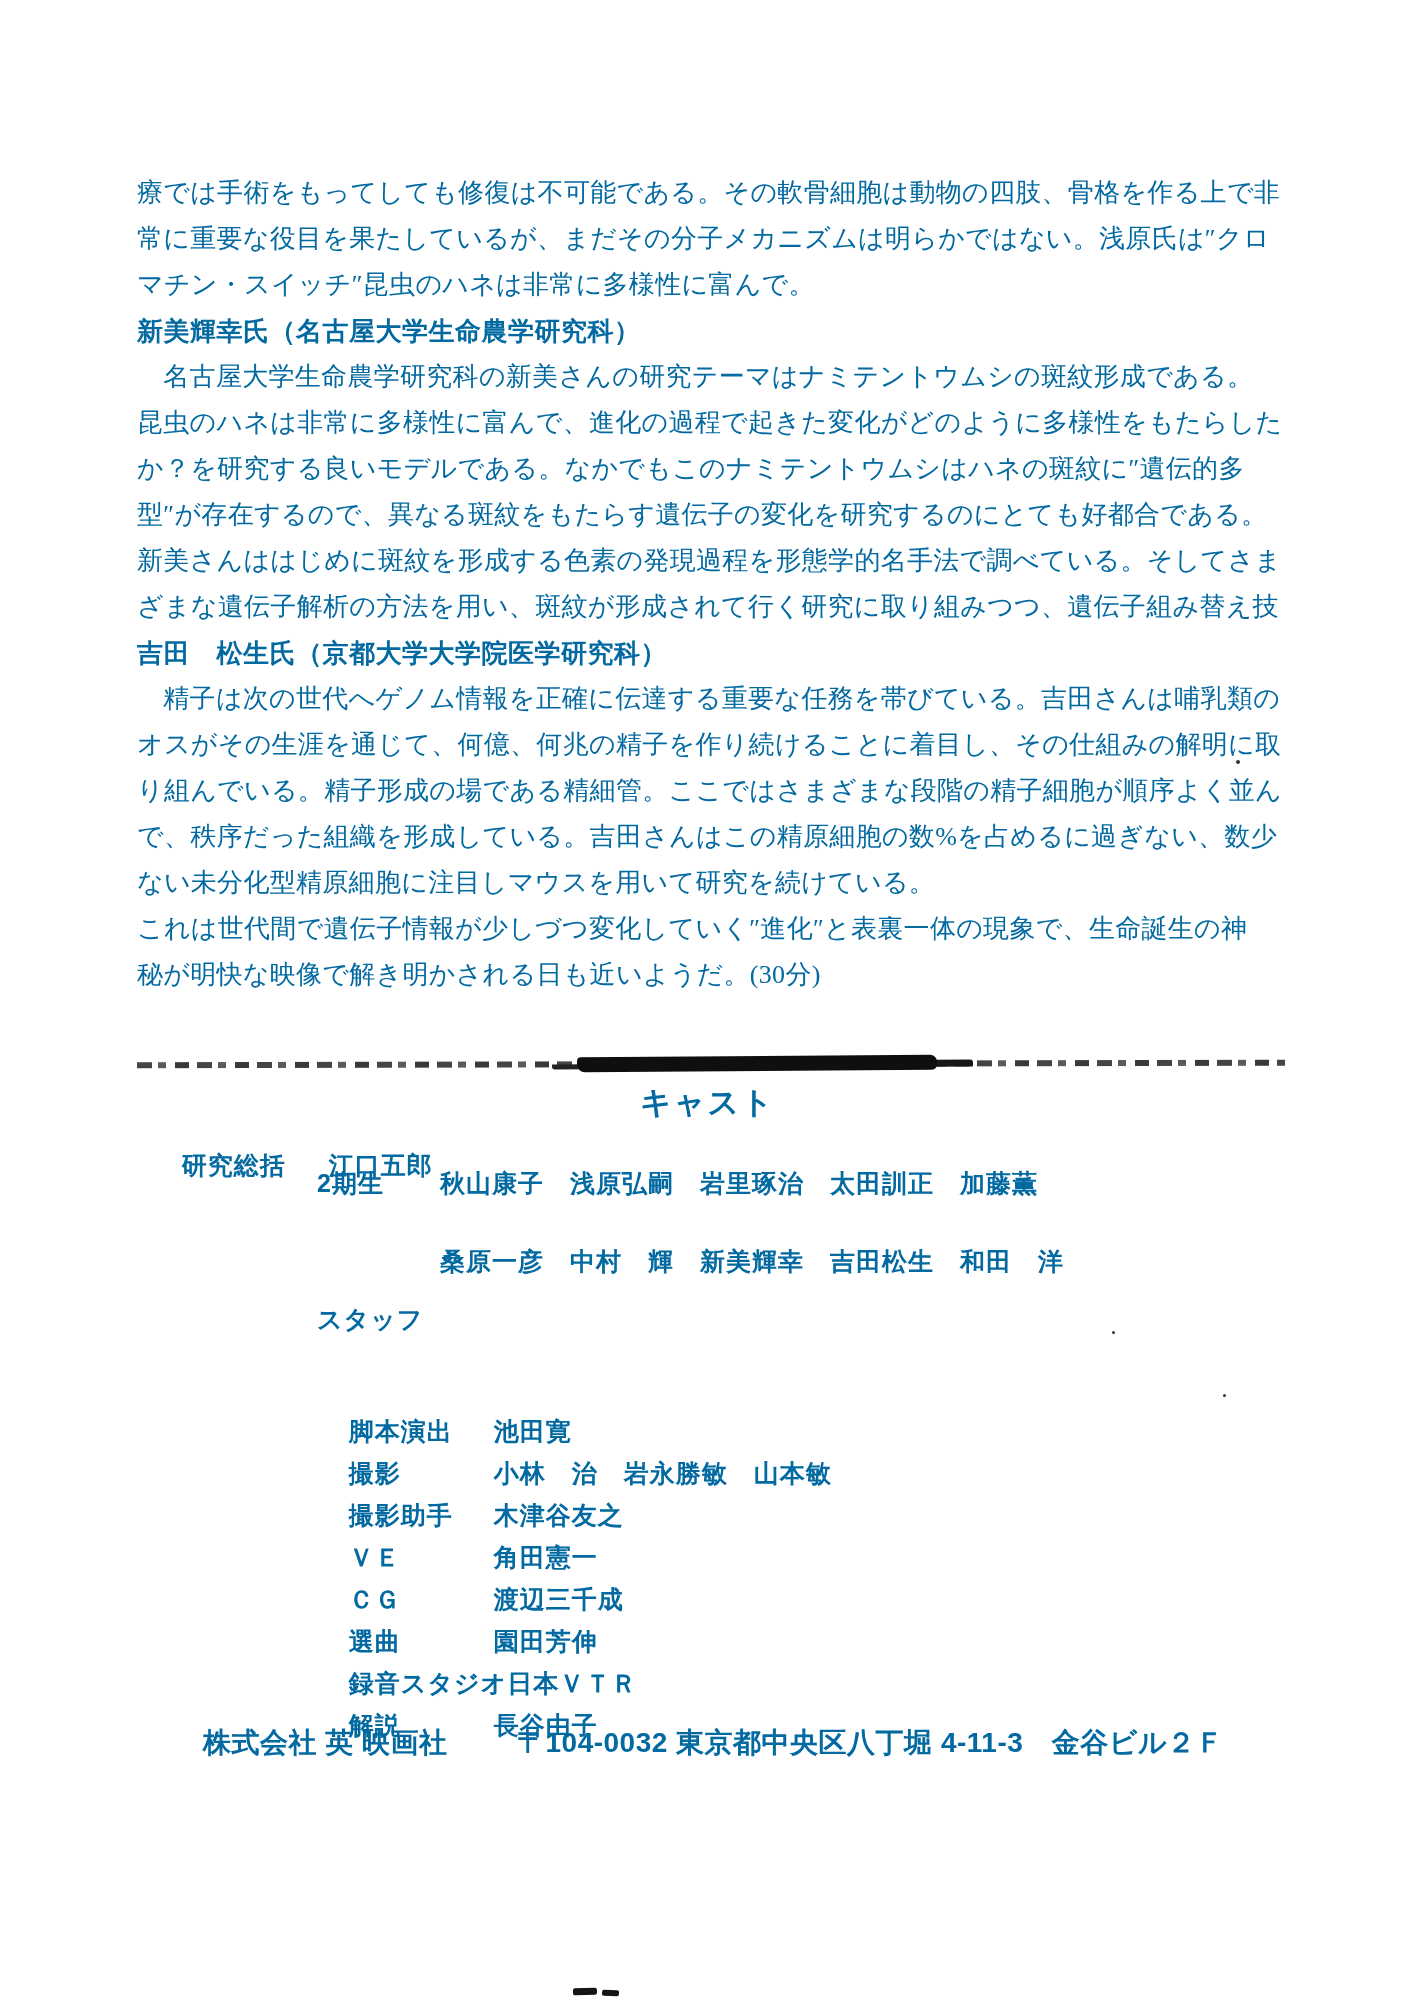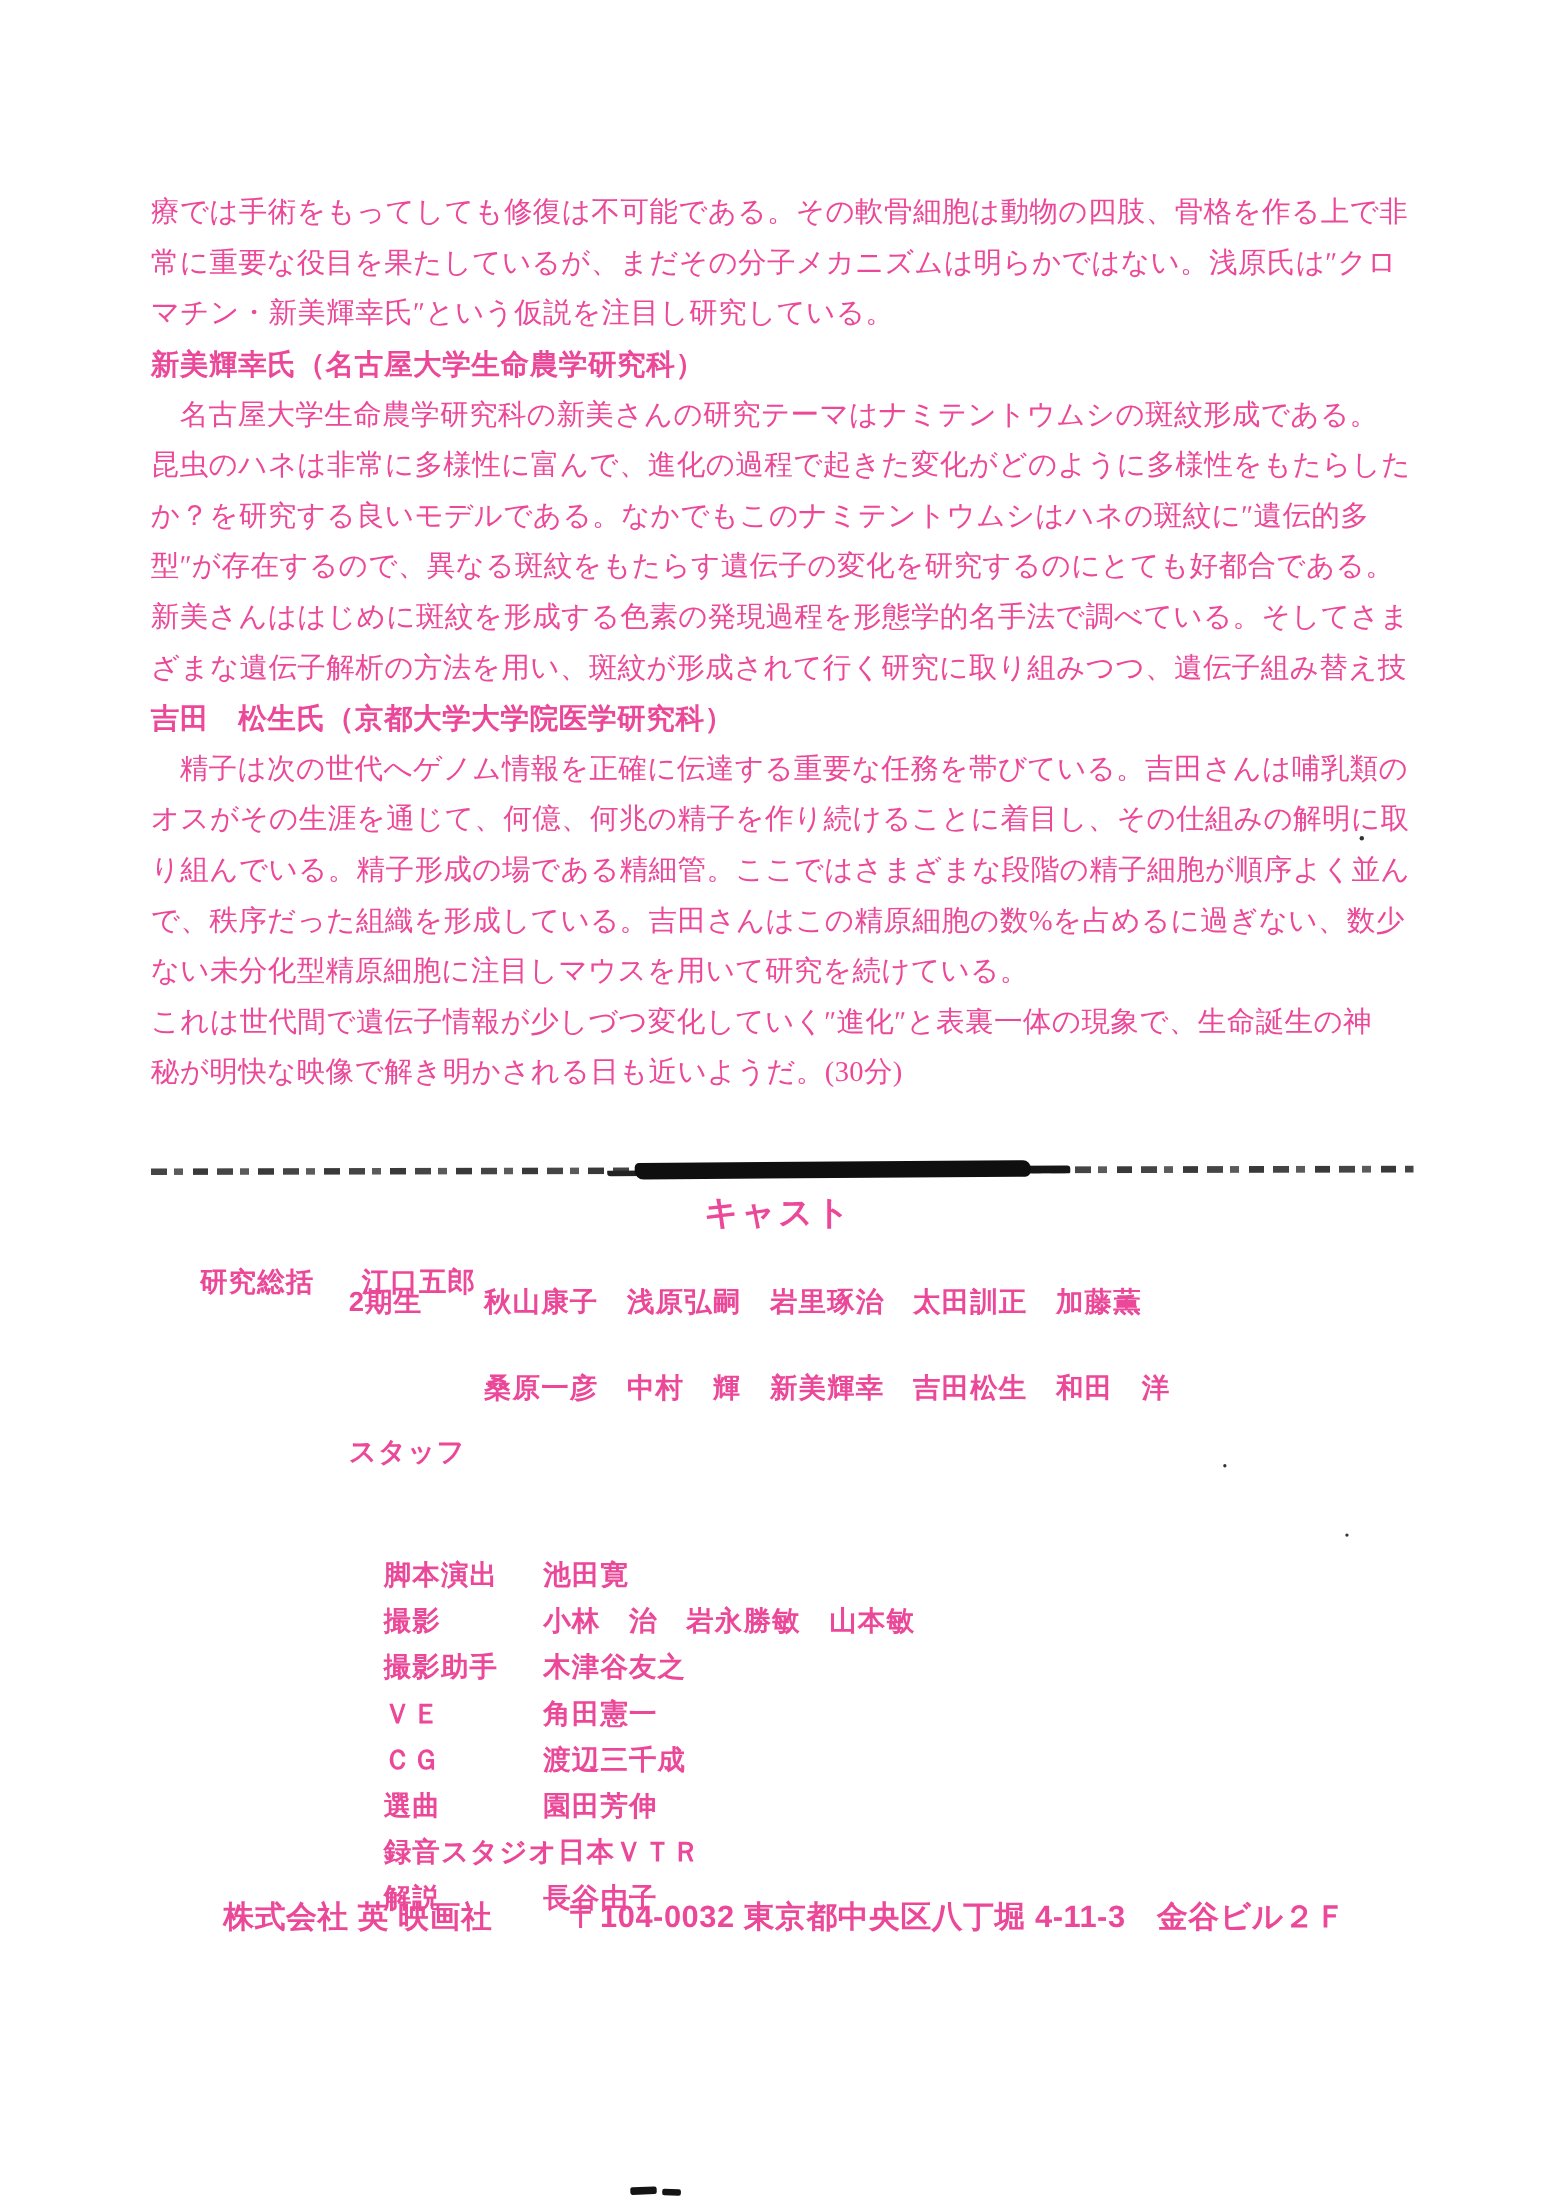--- a/index.html
+++ b/index.html
@@ -2,21 +2,21 @@
 <html lang="ja"><head>
 <meta charset="utf-8">
 <style>
   html,body{margin:0;padding:0;background:#e8e8e8;}
   .page{
     position:relative;
     width:1412px;height:2000px;
     margin:0 auto;
     background:#ffffff;
     overflow:hidden;
-    color:#ec4899;
+    color:#0369a1;
     font-family:"Liberation Serif","DejaVu Serif",serif;
   }
   
   .body-text{
     position:absolute;left:137px;top:170px;width:1155px;
     font-size:26px;line-height:46px;letter-spacing:.3px;
   }
   .bline{white-space:pre;height:46px;}
   .bh{
     font-family:"Liberation Sans","DejaVu Sans",sans-serif;
@@ -52,21 +52,21 @@
   .speck{position:absolute;background:#333;border-radius:50%;}
 </style>
 </head>
 <body>
 
 <div class="page">
 
   <div class="body-text">
     <div class="bline">療では手術をもってしても修復は不可能である。その軟骨細胞は動物の四肢、骨格を作る上で非</div>
     <div class="bline">常に重要な役目を果たしているが、まだその分子メカニズムは明らかではない。浅原氏は″クロ</div>
-    <div class="bline">マチン・新美輝幸氏″という仮説を注目し研究している。</div>
+    <div class="bline">マチン・スイッチ″昆虫のハネは非常に多様性に富んで。</div>
     <div class="bline bh">新美輝幸氏（名古屋大学生命農学研究科）</div>
     <div class="bline">　名古屋大学生命農学研究科の新美さんの研究テーマはナミテントウムシの斑紋形成である。</div>
     <div class="bline">昆虫のハネは非常に多様性に富んで、進化の過程で起きた変化がどのように多様性をもたらした</div>
     <div class="bline">か？を研究する良いモデルである。なかでもこのナミテントウムシはハネの斑紋に″遺伝的多</div>
     <div class="bline">型″が存在するので、異なる斑紋をもたらす遺伝子の変化を研究するのにとても好都合である。</div>
     <div class="bline">新美さんははじめに斑紋を形成する色素の発現過程を形態学的名手法で調べている。そしてさま</div>
     <div class="bline">ざまな遺伝子解析の方法を用い、斑紋が形成されて行く研究に取り組みつつ、遺伝子組み替え技</div>
     <div class="bline bh">吉田　松生氏（京都大学大学院医学研究科）</div>
     <div class="bline">　精子は次の世代へゲノム情報を正確に伝達する重要な任務を帯びている。吉田さんは哺乳類の</div>
     <div class="bline">オスがその生涯を通じて、何億、何兆の精子を作り続けることに着目し、その仕組みの解明に取</div>

